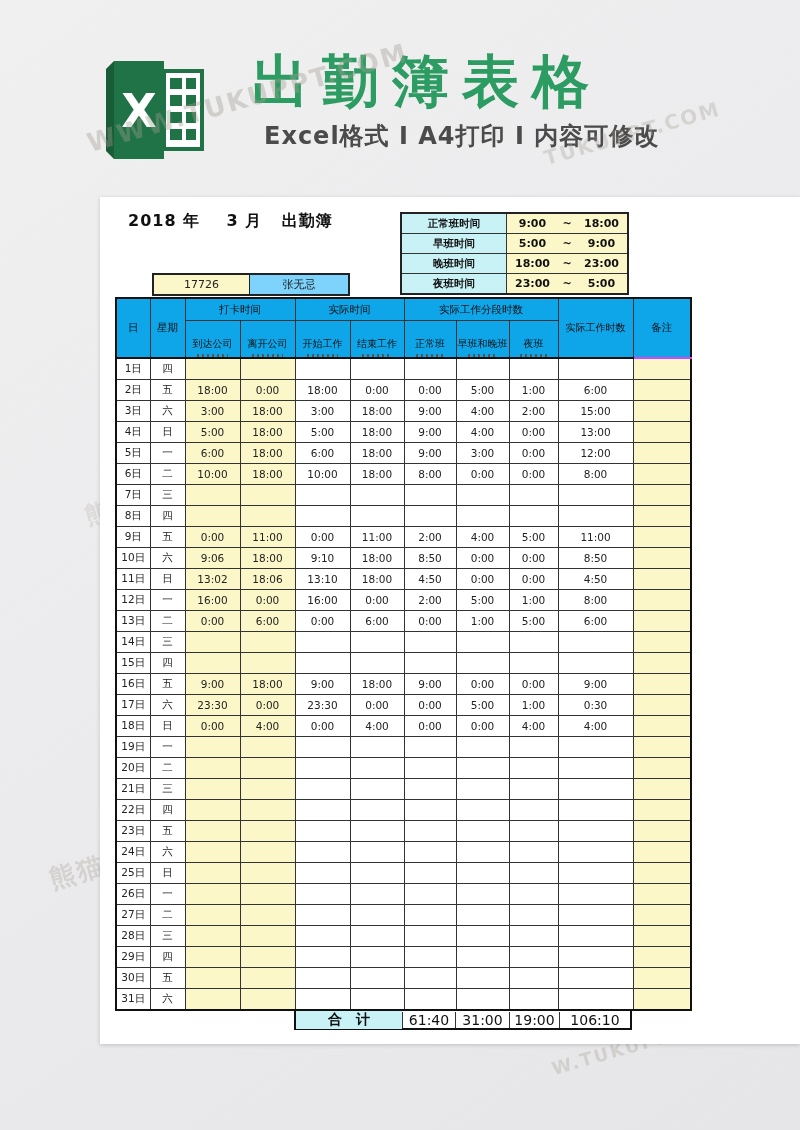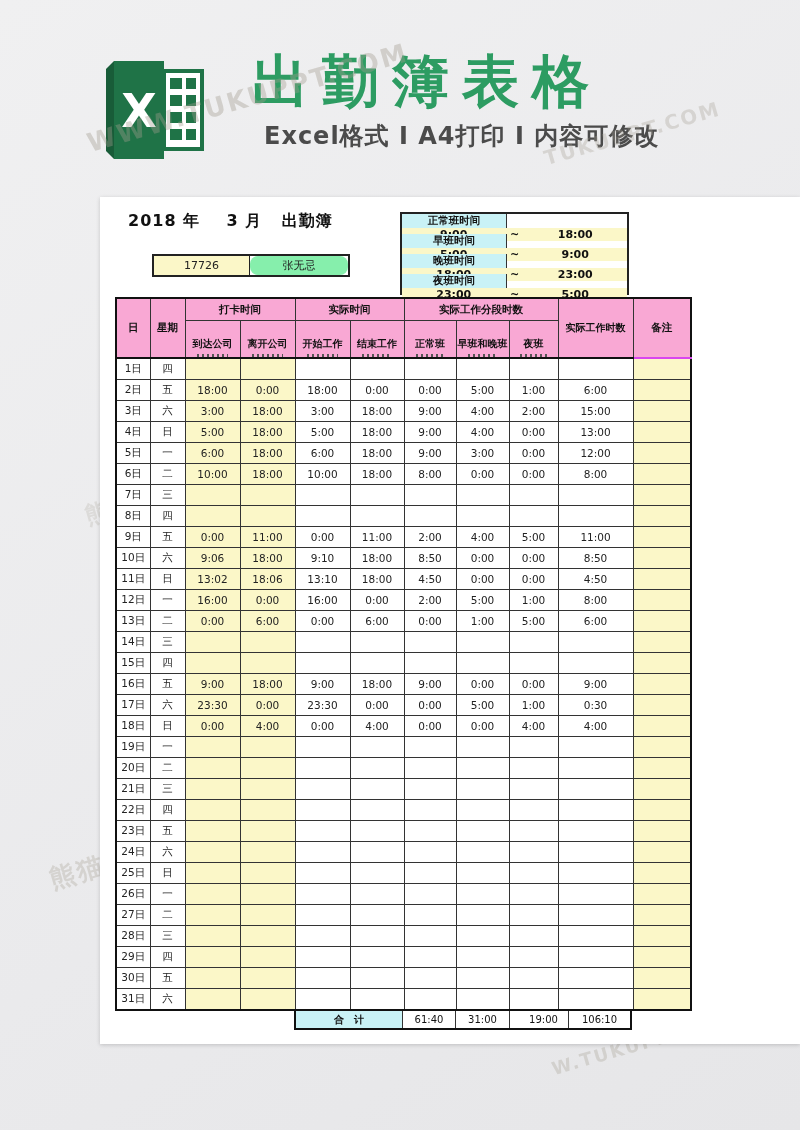--- a/index.html
+++ b/index.html
@@ -11,51 +11,51 @@
   .banner-title{position:absolute;left:252px;top:44px;font-size:57px;font-weight:bold;color:#2d9c62;letter-spacing:13px;white-space:nowrap;}
   .banner-sub{position:absolute;left:264px;top:120px;font-size:24px;font-weight:bold;color:#4b4b4b;letter-spacing:1px;white-space:pre;}
 
   
   .wm{position:absolute;font-weight:bold;color:#a39d90;transform:rotate(-16deg);transform-origin:left bottom;white-space:nowrap;pointer-events:none;letter-spacing:2px;}
 
   
   #page{position:absolute;left:100px;top:197px;width:700px;height:847px;background:#ffffff;box-shadow:0 1px 4px rgba(0,0,0,0.18);}
   .doc-title{position:absolute;left:28px;top:14px;font-size:16px;font-weight:bold;color:#111;white-space:pre;letter-spacing:1px;}
 
-  .emp{position:absolute;left:52px;top:57px;width:198px;height:23px;display:flex;border:2px solid #222;box-sizing:border-box;font-size:11px;color:#222;}
+  .emp{position:absolute;left:52px;top:76px;width:198px;height:23px;display:flex;border:2px solid #222;box-sizing:border-box;font-size:11px;color:#222;}
   .emp>div{display:flex;align-items:center;justify-content:center;}
   .emp-id{width:95px;background:#fbf7c8;border-right:1px solid #222;}
-  .emp-name{flex:1;background:#86efac;border-radius:8px;}
+  .emp-name{flex:1;background:#7dd3fc;}
 
   .shift{position:absolute;left:300px;top:15px;width:229px;border:2px solid #222;box-sizing:border-box;background:#fff;}
-  .shift-row{display:flex;height:19px;border-top:1px solid #333;flex-direction:column;}
+  .shift-row{display:flex;height:19px;border-top:1px solid #333;}
   .shift-row:first-child{border-top:none;}
   .shift-label{width:104px;background:#c9f2f6;border-right:1px solid #333;font-size:10.5px;font-weight:bold;display:flex;align-items:center;justify-content:center;color:#111;}
   .shift-time{flex:1;background:#fbf7c8;display:flex;align-items:center;font-size:11px;font-weight:bold;color:#111;}
   .shift-time .s,.shift-time .e{flex:1;text-align:center;}
   .shift-time .t{width:18px;text-align:center;}
 
   
   .att{position:absolute;left:15px;top:100px;width:575px;height:714px;border-collapse:collapse;table-layout:fixed;background:#fff;border:2px solid #111;}
   .att th,.att td{border:1px solid #333;padding:0;text-align:center;overflow:hidden;white-space:nowrap;}
-  .att thead th{background:#f9a8d4;font-weight:bold;color:#111;}
+  .att thead th{background:#0ea5e9;font-weight:normal;color:#111;}
   .h1 th{height:21px;font-size:10.5px;}
   .h2 th{height:20px;font-size:10px;vertical-align:top;padding-top:16px;border-bottom:2px solid #111;}
   .sliver{height:3px;margin:3px auto 0;width:56%;background:repeating-linear-gradient(90deg,#555 0 2px,transparent 2px 5px);}
   .att tbody td{font-size:10.5px;color:#222;background:#fff;}
   .att tbody td.yl{background:#fbf7c8;}
 
   
-  .totals{position:absolute;left:194px;top:812px;width:338px;height:21px;display:flex;border:2px solid #111;box-sizing:border-box;background:#fff;font-size:10px;color:#111;}
+  .totals{position:absolute;left:194px;top:812px;width:338px;height:21px;display:flex;border:2px solid #111;box-sizing:border-box;background:#fff;font-size:14px;color:#111;align-items:center;}
   .totals .lab{width:106px;background:#c9f2f6;font-weight:bold;display:flex;align-items:center;justify-content:center;}
   .totals .vals{flex:1;display:flex;border-radius:7px;}
   .ft-cell{border-left:1px solid #333;display:flex;align-items:center;justify-content:center;}
   .ft-cell:nth-child(1){width:52px;}
   .ft-cell:nth-child(2){width:53px;}
-  .ft-cell:nth-child(3){width:49px;padding-left:9px;}
+  .ft-cell:nth-child(3){width:49px;}
   .ft-cell:nth-child(4){flex:1;}
 </style>
 </head>
 <body>
 
 <div id="stage">
 
   <div class="logo">
     <svg width="112" height="106" viewBox="0 0 112 106">
       <polygon points="16,4 8,12 8,94 16,102" fill="#185c38"></polygon>

